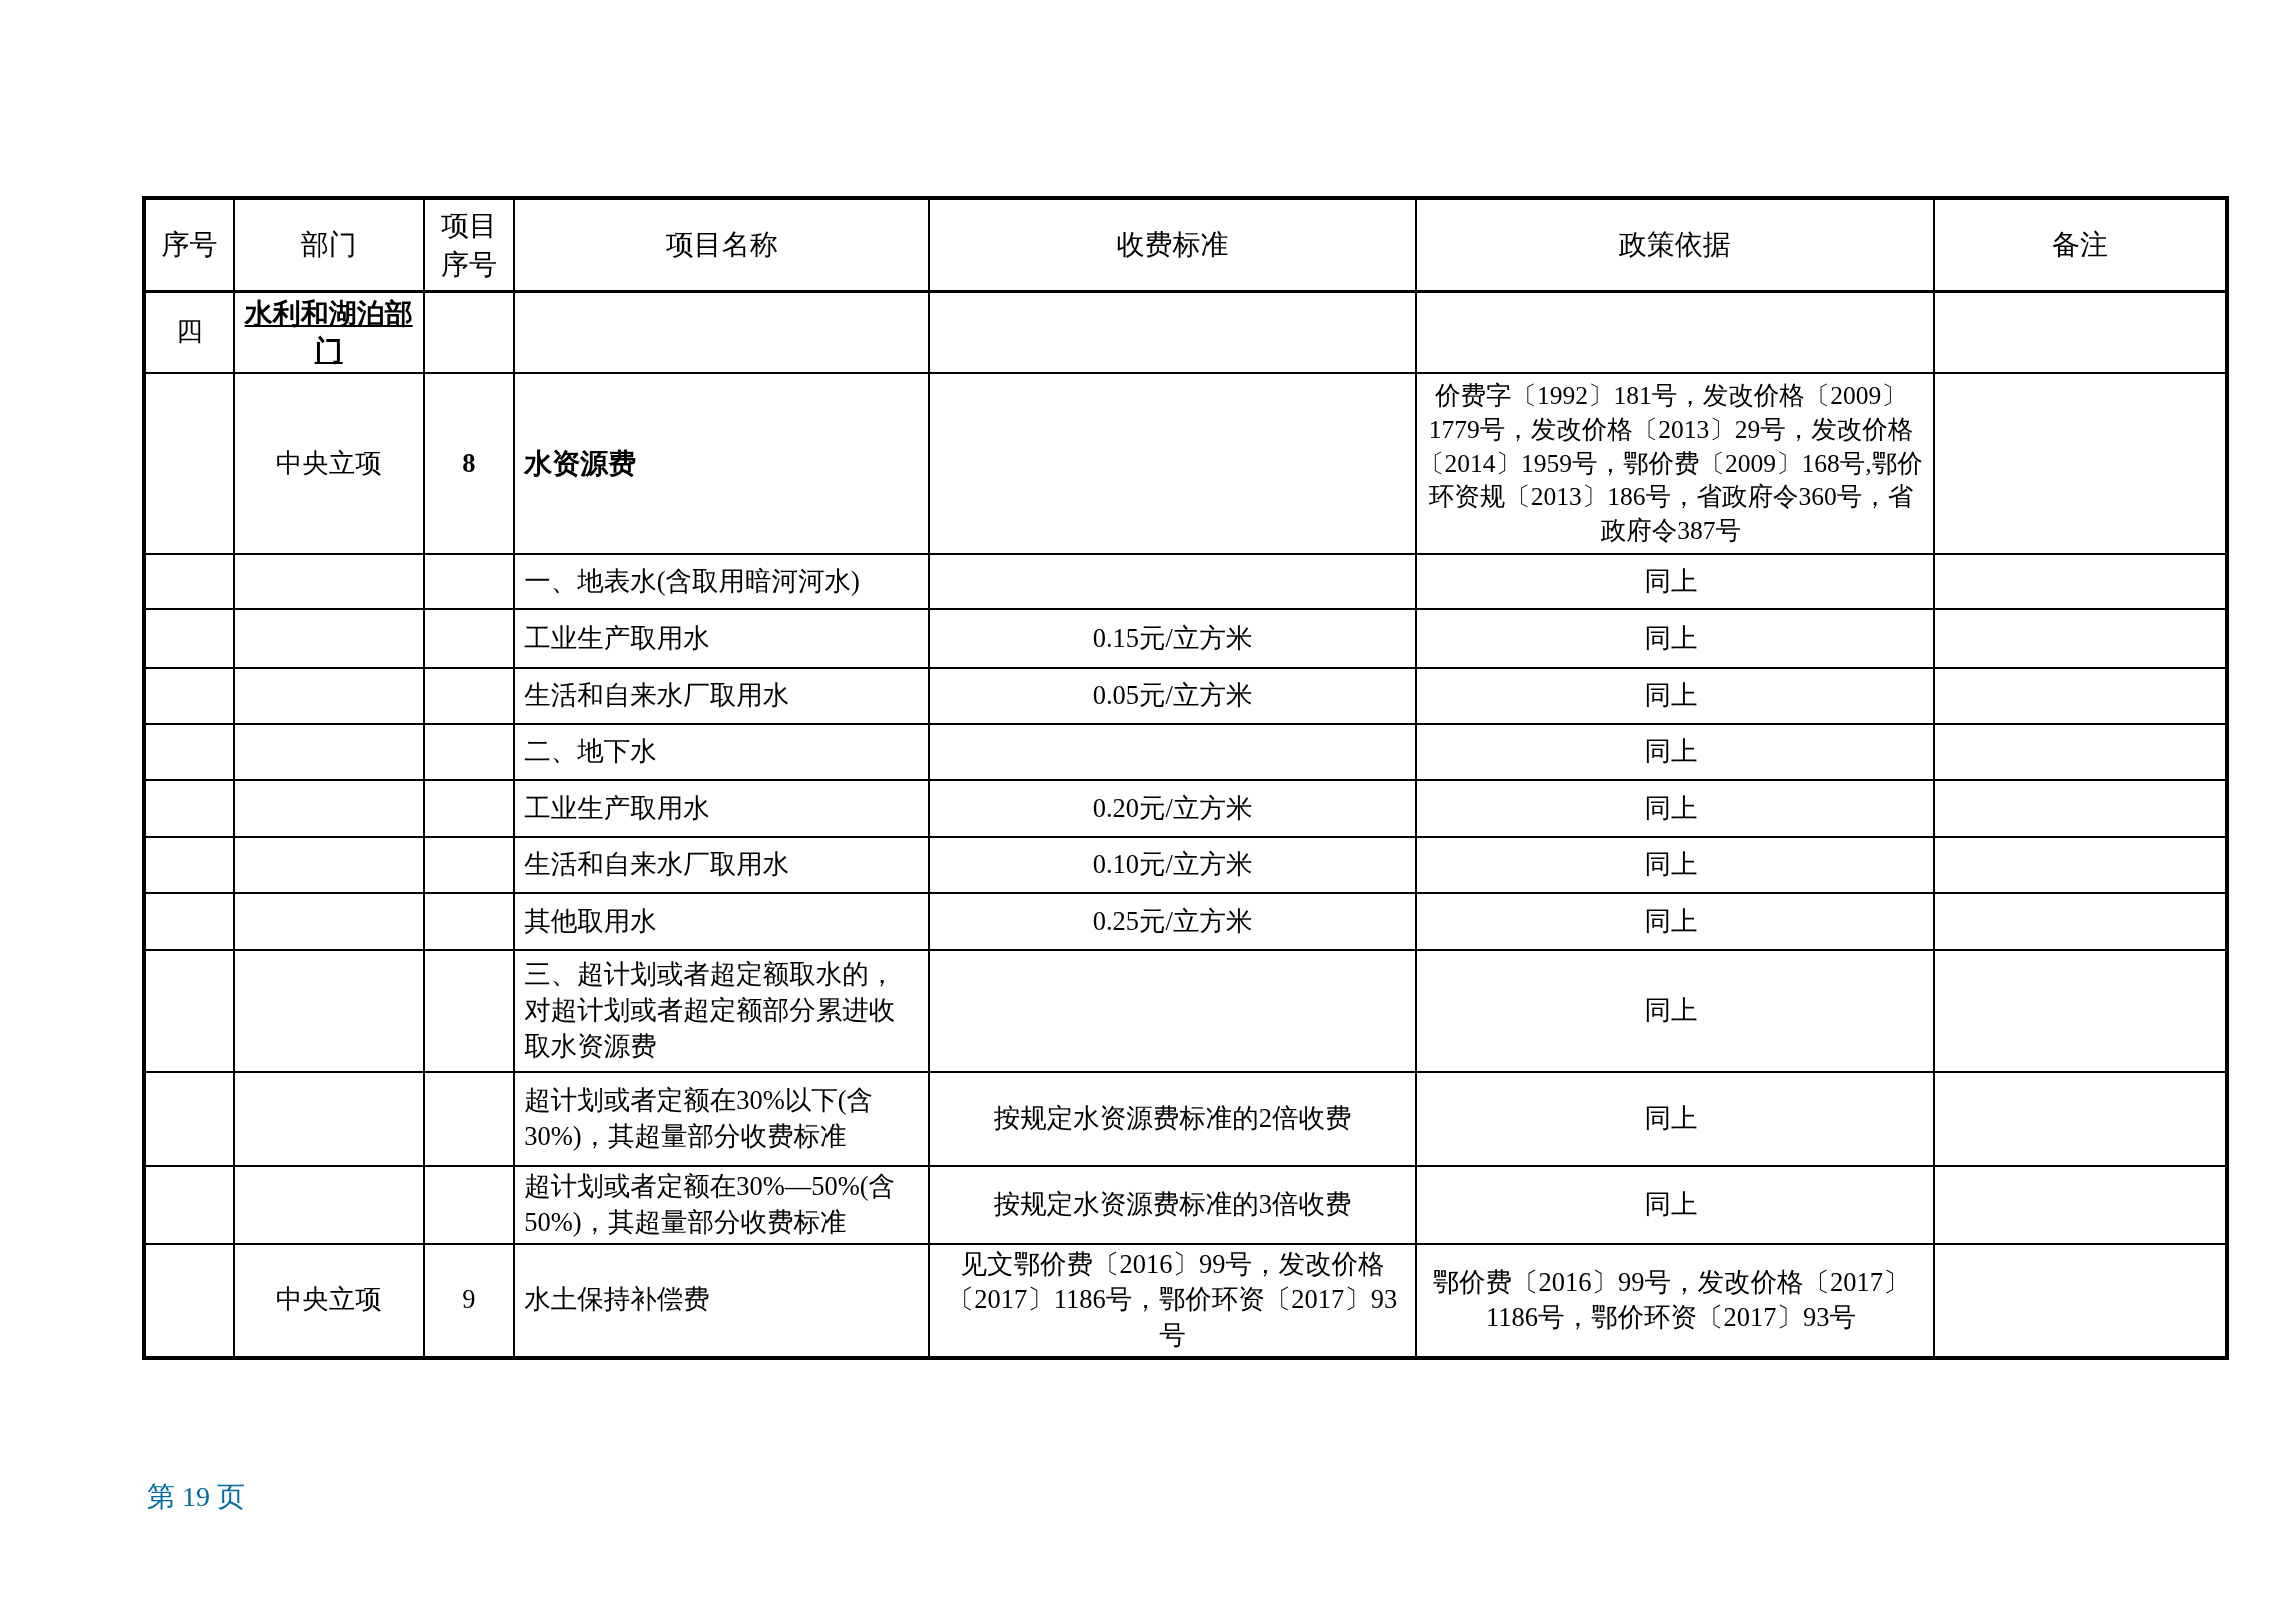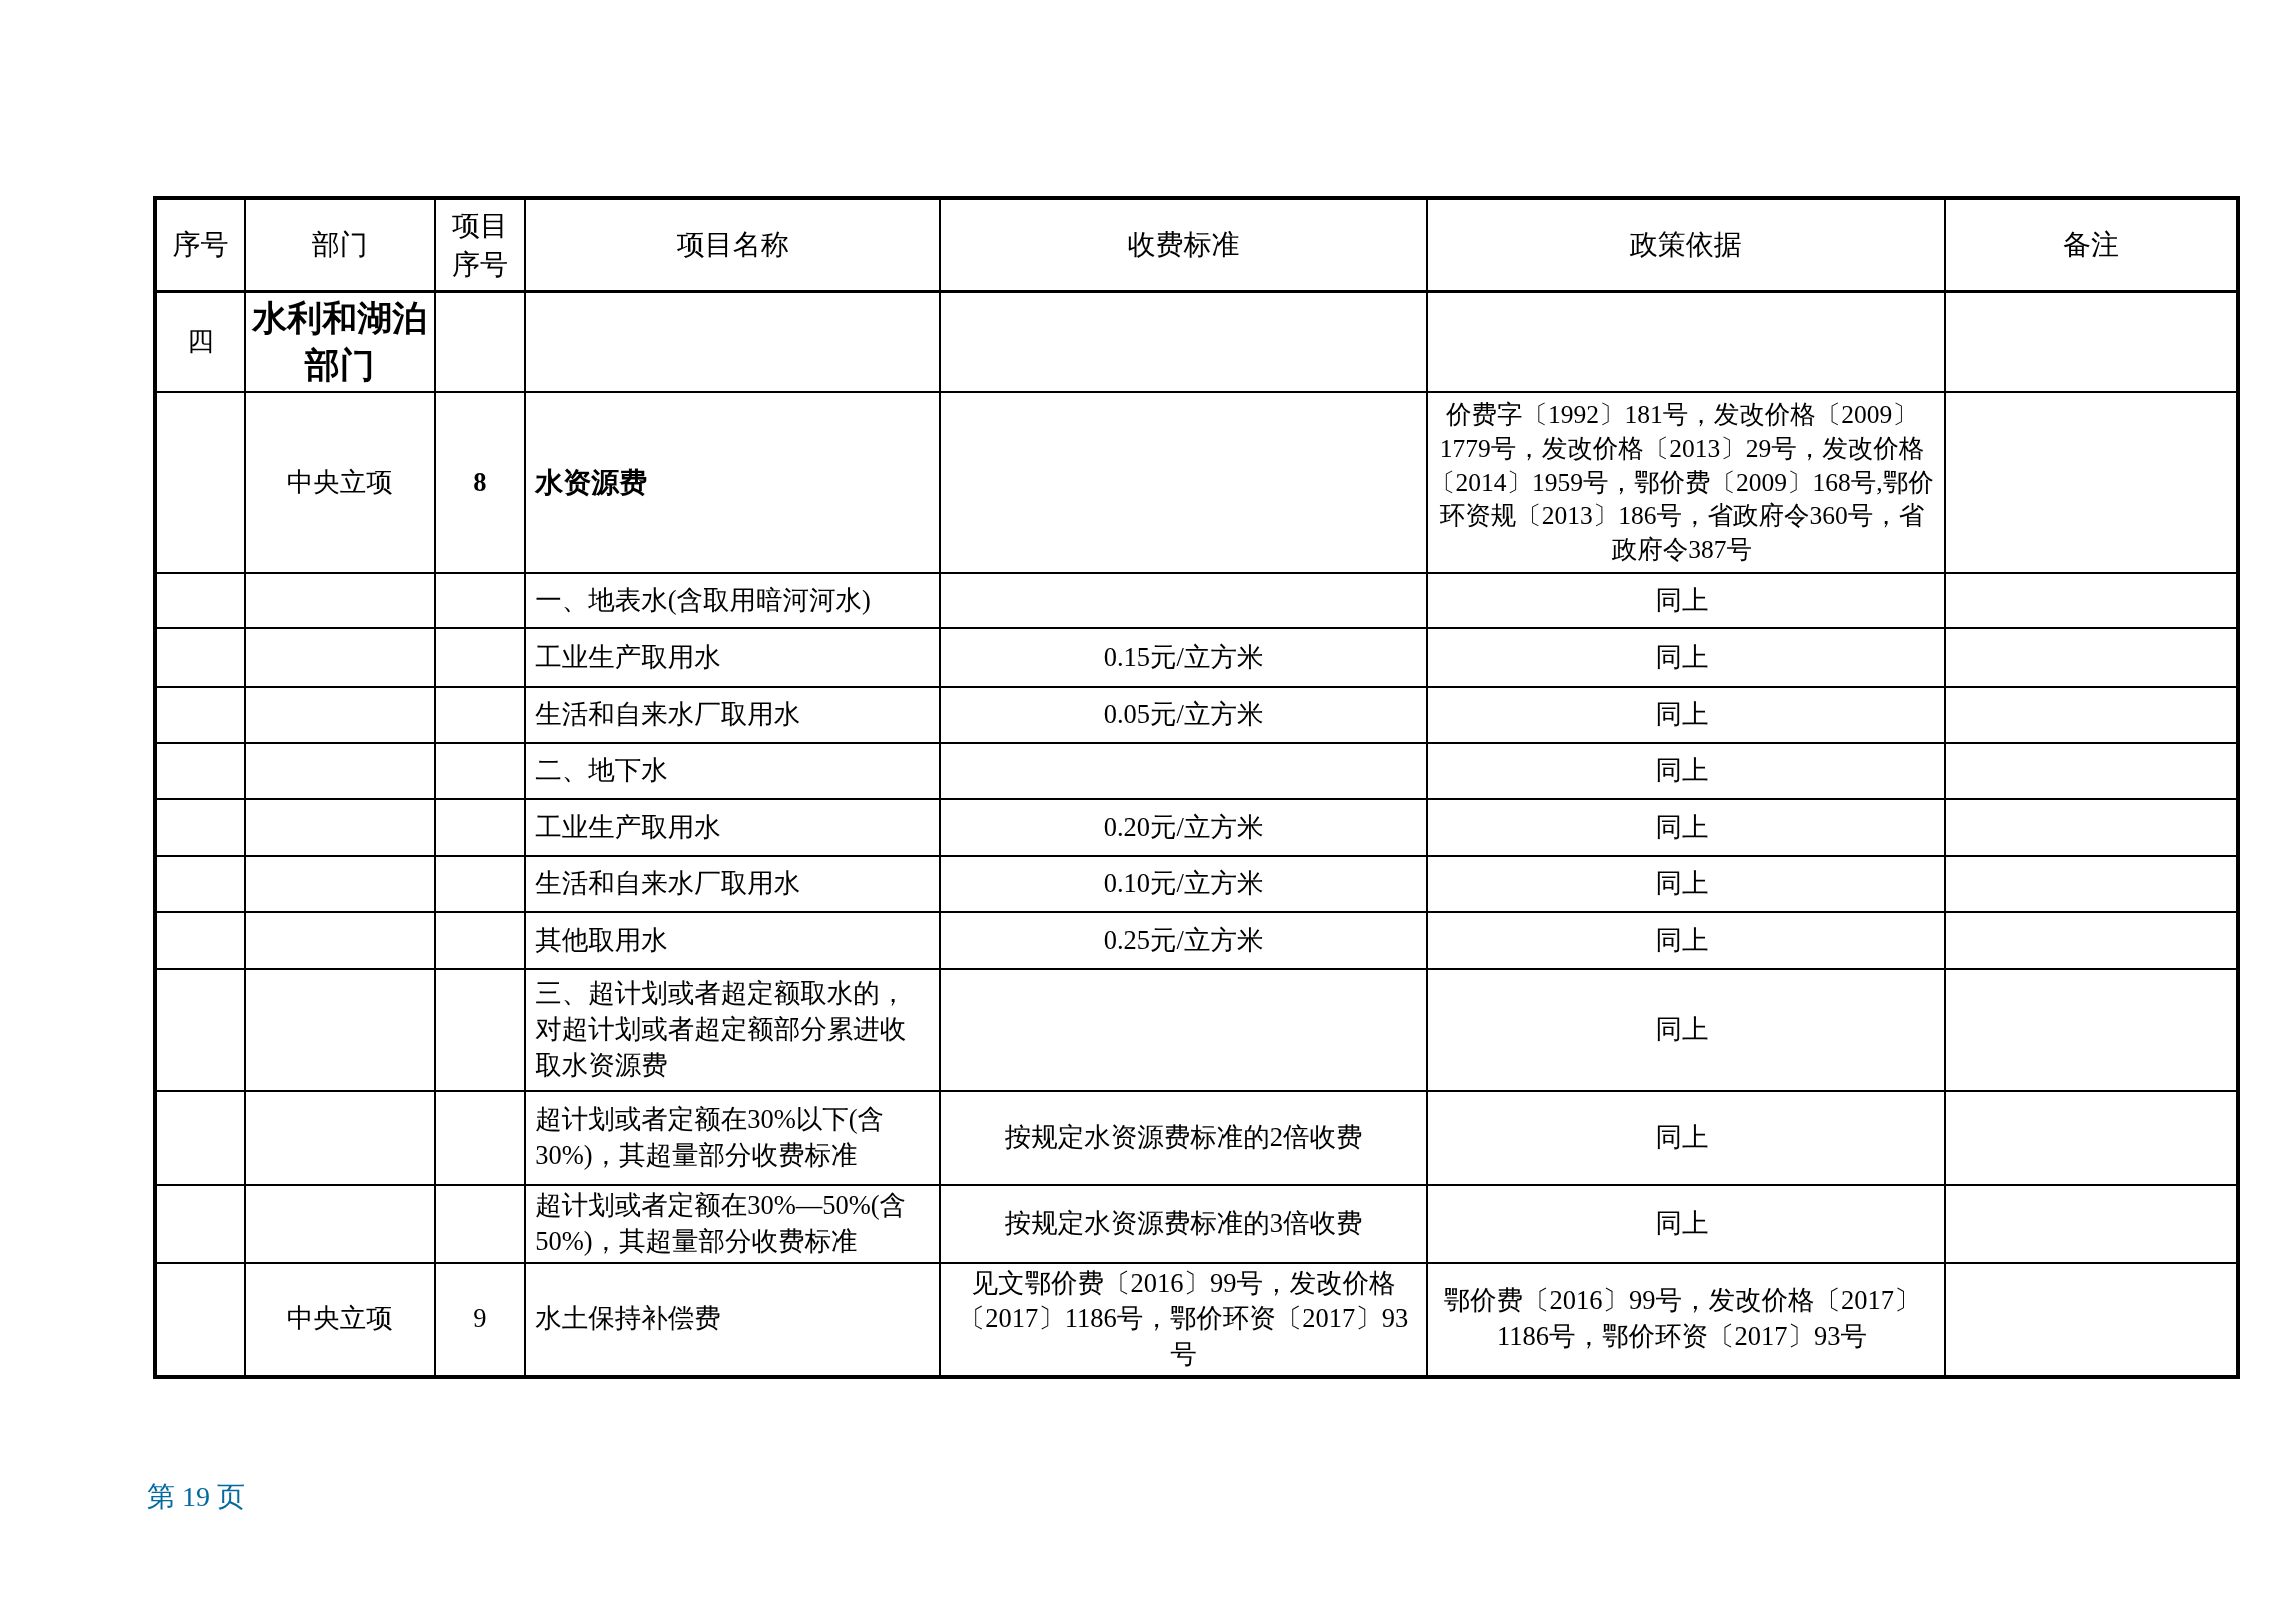--- a/index.html
+++ b/index.html
@@ -11,21 +11,21 @@
   }
   .page {
     position: relative;
     width: 2292px;
     height: 1620px;
     background: #ffffff;
     overflow: hidden;
   }
   table.fee-table {
     position: absolute;
-    left: 153px;
+    left: 142px;
     top: 196px;
     width: 1987px;
     border-collapse: collapse;
     table-layout: fixed;
     border: 4.9px solid #000000;
   }
   .fee-table th, .fee-table td {
     border: 2.9px solid #000000;
     text-align: center;
     vertical-align: middle;
@@ -64,21 +64,21 @@
   .fee-table tbody tr:nth-child(7)  { height: 57px;  }
   .fee-table tbody tr:nth-child(8)  { height: 56px;  }
   .fee-table tbody tr:nth-child(9)  { height: 57px;  }
   .fee-table tbody tr:nth-child(10) { height: 122px; }
   .fee-table tbody tr:nth-child(11) { height: 94px;  }
   .fee-table tbody tr:nth-child(12) { height: 67px;  }
   .fee-table tbody tr:nth-child(13) { height: 83px;  }
   .fee-table tbody tr:nth-child(14) { height: 121px; }
 
   
-  .fee-table tbody tr:nth-child(1) td.col-dept { font-weight: bold; font-size: 35px; }
+  .fee-table tbody tr:nth-child(1) td.col-dept { font-weight: bold; font-size: 28px; text-decoration: underline; }
   .fee-table tbody tr:nth-child(2) td.col-name,
   .fee-table tbody tr:nth-child(14) td.col-name { font-weight: bold; font-size: 28px; }
   .fee-table tbody tr:nth-child(2) td.col-itemno,
   .fee-table tbody tr:nth-child(14) td.col-itemno { font-weight: bold; }
 
   
   .fee-table tbody tr:nth-child(2) td.col-policy { font-size: 25.5px; line-height: 1.32; }
   
   .fee-table tbody tr:nth-child(14) td.col-fee { text-align: center; font-size: 30px; padding-left: 25px; padding-right: 7.8px; }
   .fee-table tbody tr:nth-child(14) td.col-policy { font-size: 19px; }

